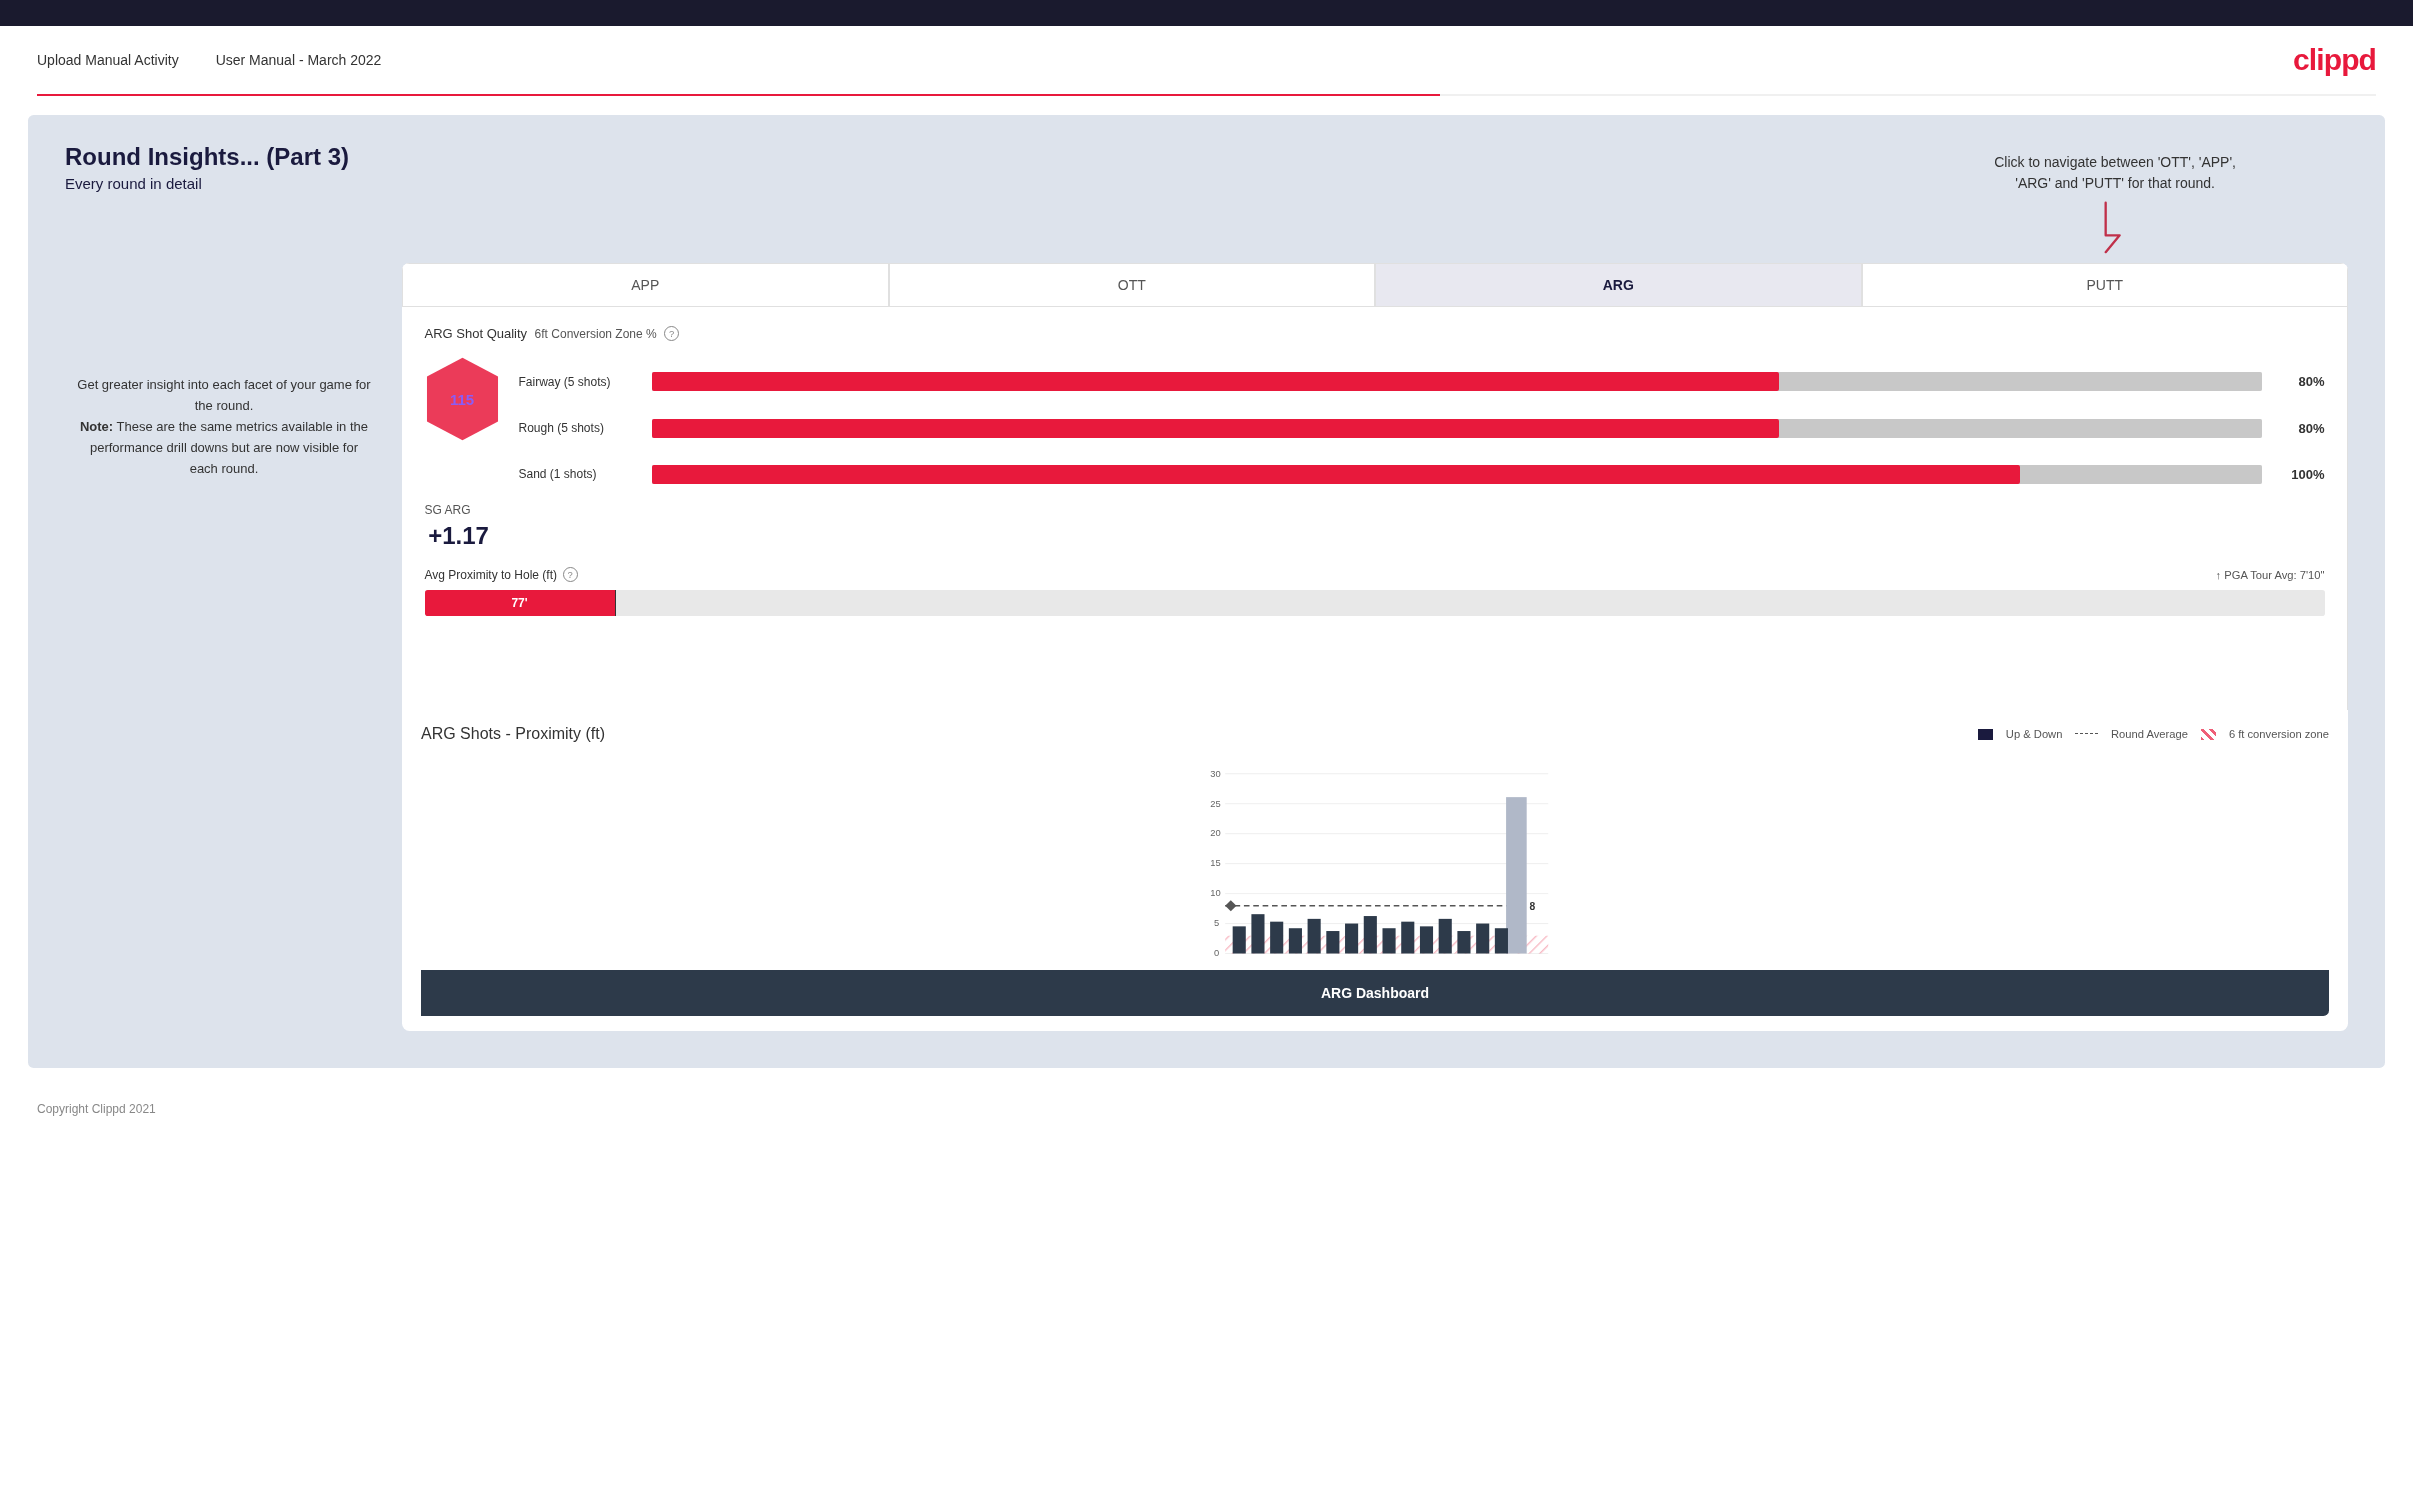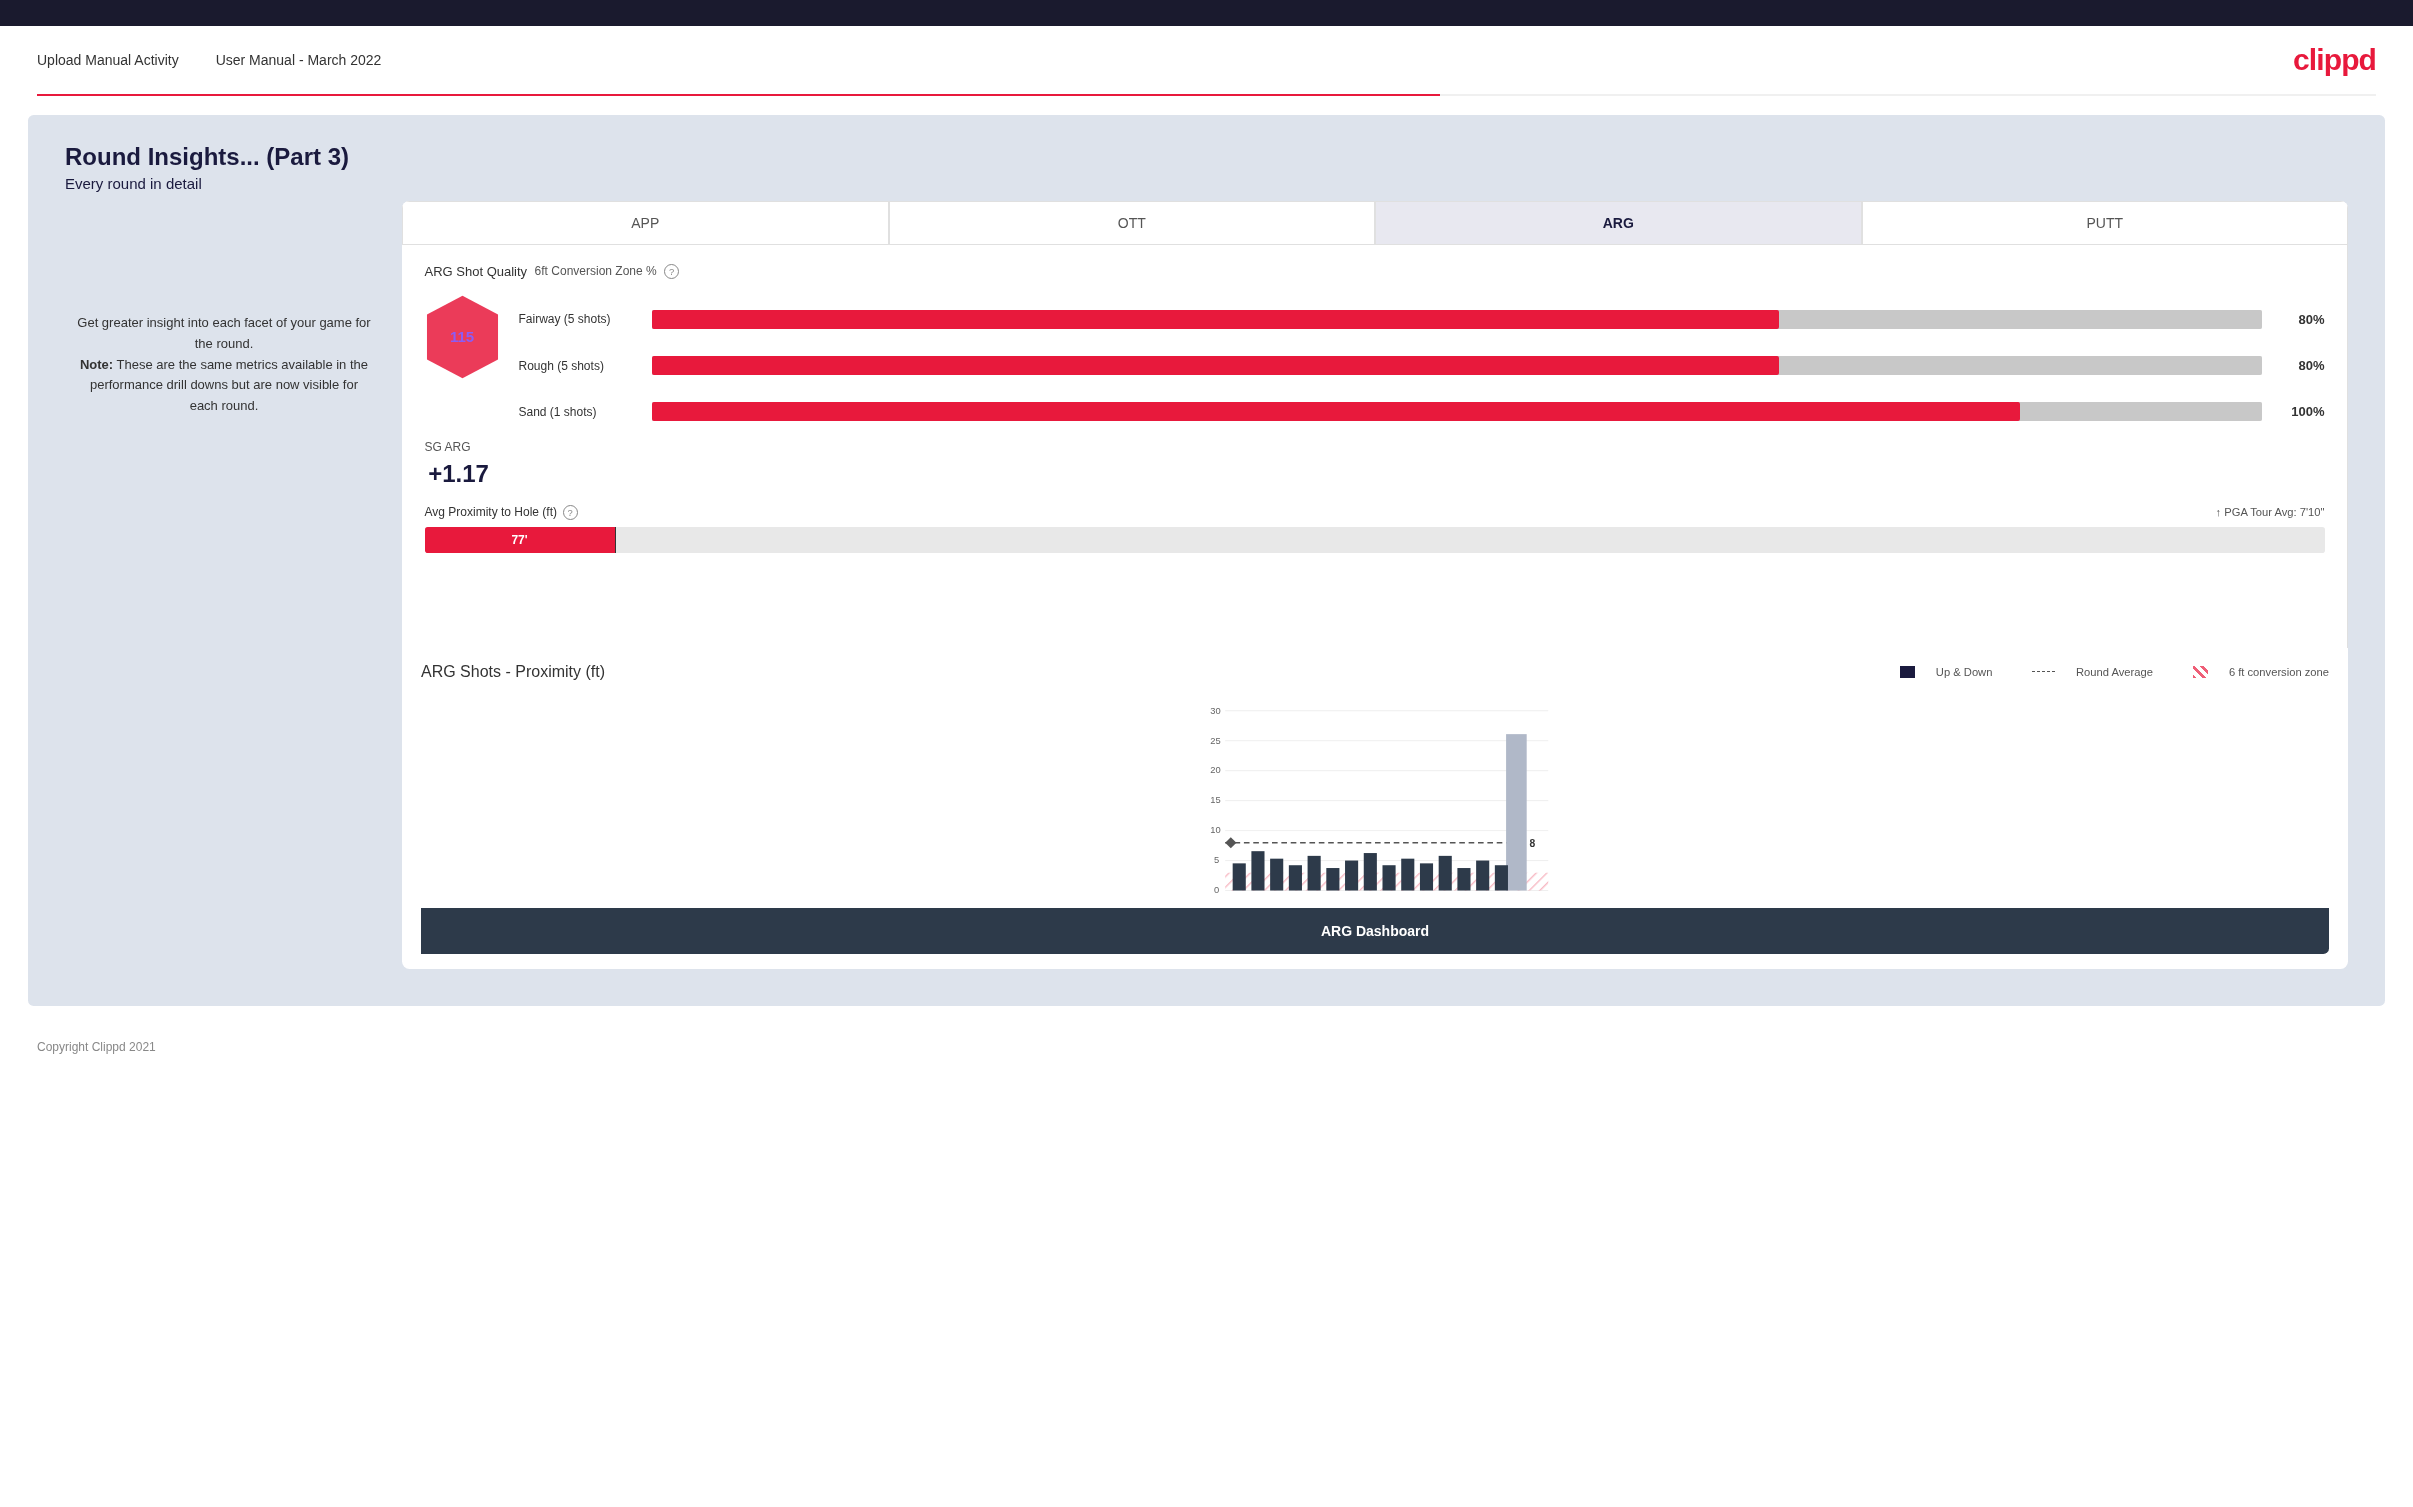--- a/index.html
+++ b/index.html
@@ -277,24 +277,23 @@
     }
     .chart-legend {
       display: flex;
       align-items: center;
       gap: 13px;
       flex-wrap: wrap;
     }
     .legend-item {
       display: flex;
       align-items: center;
-      gap: 21px;
+      gap: 13px;
       font-size: 11.2px;
       color: #555;
-      margin-left: 27px;
     }
     .legend-swatch-solid {
       width: 15px;
       height: 11.2px;
       background: #1a1a3e;
     }
     .legend-swatch-dashed {
       width: 22.5px;
       height: 1.9px;
       border-top: 1.9px dashed #555;
@@ -347,20 +346,29 @@
   <div class="logo">clippd</div>
 </div>
 
 <div class="header-divider"></div>
 
 <div class="main-content">
   <div style="display:flex; justify-content:space-between; align-items:flex-start;">
     <div>
       <div class="page-title">Round Insights... (Part 3)</div>
       <div class="page-subtitle">Every round in detail</div>
+    </div>
+    <div style="text-align:center; margin-right: 112px; margin-top: 9.4px;">
+      <div style="font-size:14px; color:#333; line-height:1.5;">
+        Click to navigate between 'OTT', 'APP',<br>'ARG' and 'PUTT' for that round.
+      </div>
+
+      <svg width="56" height="56" viewBox="0 0 60 60" style="display:block; margin: 3.7px auto 0 auto;">
+        <path d="M 20 5 L 20 40 L 35 40 L 20 58" stroke="#c0304a" stroke-width="2.5" fill="none" stroke-linecap="round" stroke-linejoin="round"></path>
+      </svg>
     </div>
   </div>
 
   <div class="content-area">
 
     <div class="left-panel">
       <div class="insight-text">
         Get greater insight into each facet of your game for the round.<br>
         <strong>Note:</strong>
         <span> These are the same metrics available in the performance drill downs but are now visible for each round.</span>

